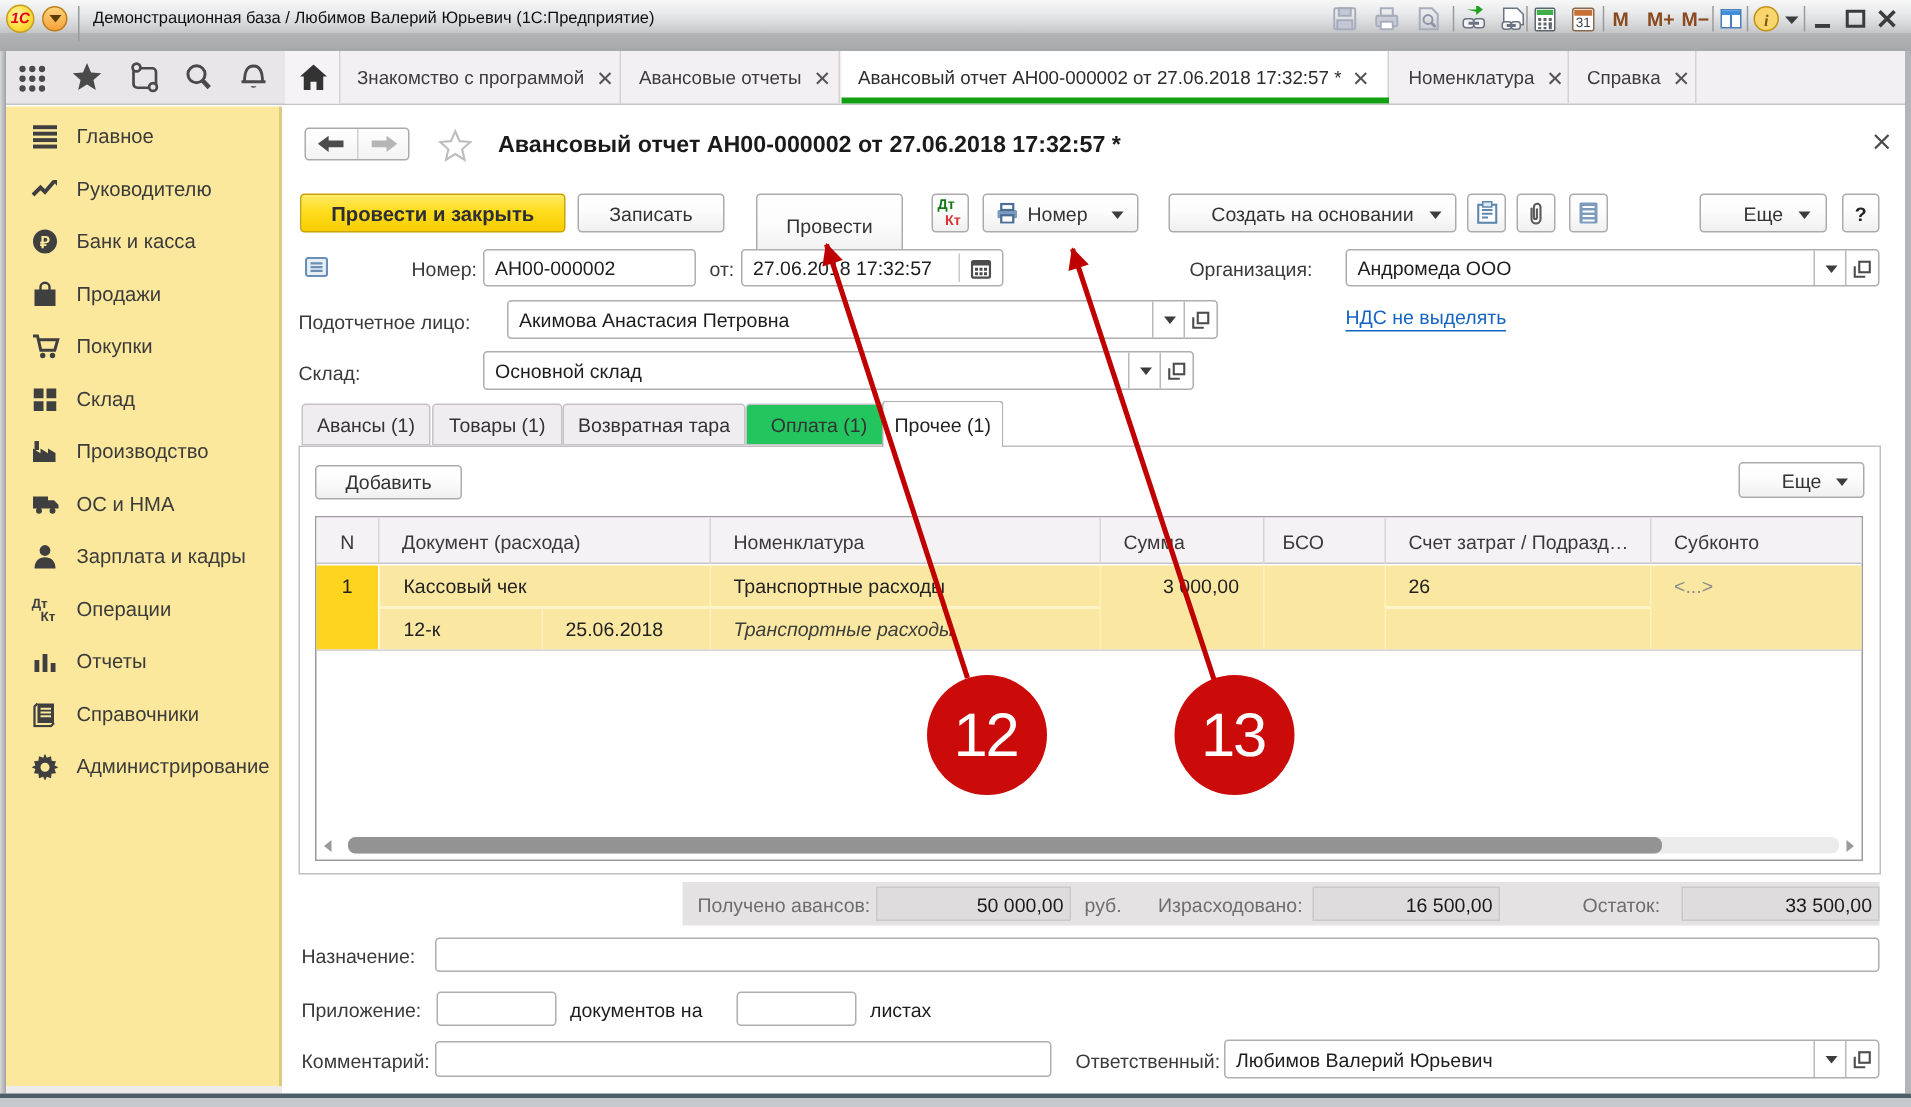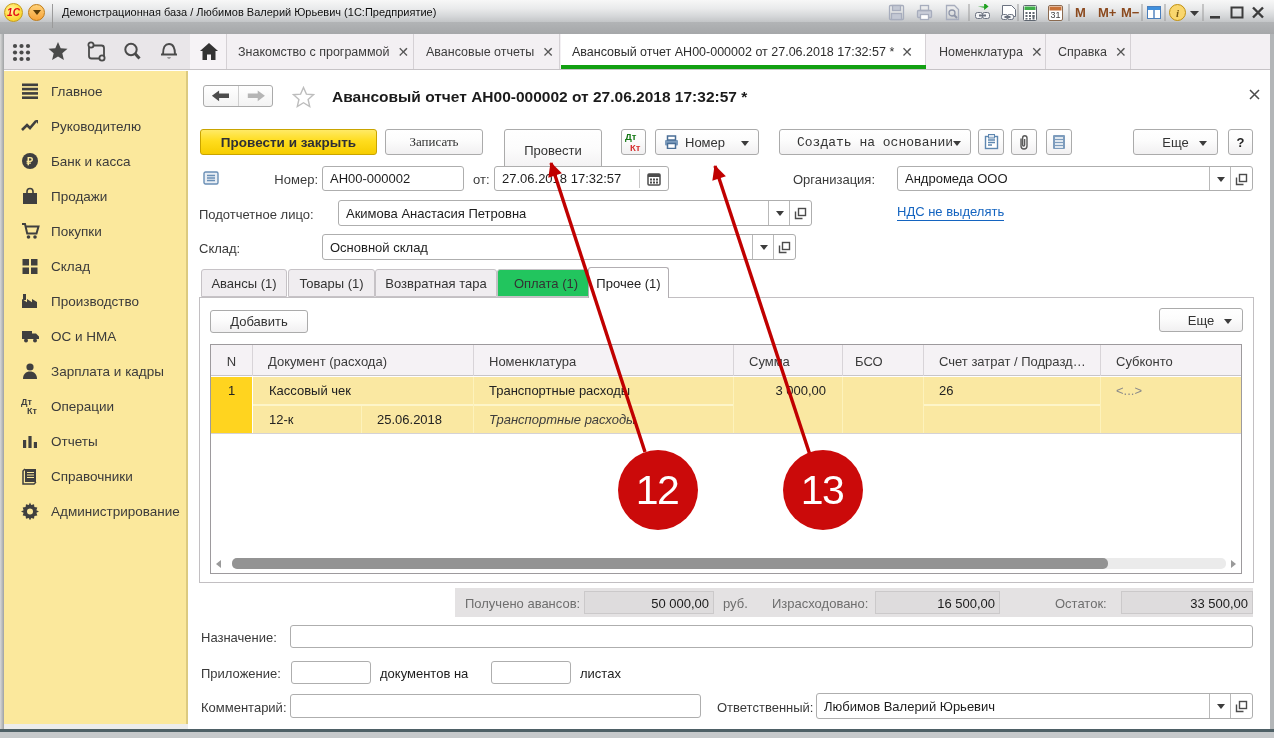--- a/index.html
+++ b/index.html
@@ -305,38 +305,38 @@
   </svg>
 <svg class="abs" style="left:292px;top:86px;" width="23" height="22" viewBox="0 0 23 22">
     <path d="M11.5 1.5 l2.9 6.6 7.1 0.6 -5.4 4.8 1.6 7 -6.2 -3.8 -6.2 3.8 1.6 -7 -5.4 -4.8 7.1 -0.6 z" fill="none" stroke="#bdbdbd" stroke-width="1.4"></path>
   </svg>
 <div class="abs" style="left:332px;top:88px;font-size:15.5px;font-weight:bold;color:#1b1b1b;white-space:nowrap;">Авансовый отчет АН00-000002 от 27.06.2018 17:32:57 *</div>
 <svg class="abs" style="left:1249px;top:89px;" width="11" height="11" viewBox="0 0 11 11">
     <path d="M1 1 l9 9 M10 1 l-9 9" stroke="#4a4a4a" stroke-width="1.5"></path>
   </svg>
 
 <div class="btn" style="left:200px;top:129px;width:177px;height:26px;background:linear-gradient(180deg,#ffea66 0%,#ffdd1e 45%,#f6cd00 100%);border:1px solid #c9a400;font-weight:bold;color:#2e2f35;font-size:13.5px;">Провести и закрыть</div>
-<div class="btn" style="left:385px;top:129px;width:98px;height:26px;font-family:Liberation Serif, serif;">Записать</div>
+<div class="btn" style="left:385px;top:129px;width:98px;height:26px;">Записать</div>
 <div class="btn" style="left:504px;top:129px;width:98px;height:43px;">Провести</div>
 <div class="btn" style="left:621px;top:129px;width:25px;height:26px;">
     <span style="position:absolute;left:3px;top:1px;font-size:9.5px;font-weight:bold;color:#157815;">Дт</span>
     <span style="position:absolute;left:8px;top:12px;font-size:9.5px;font-weight:bold;color:#d63434;">Кт</span>
   </div>
 <div class="btn" style="left:655px;top:129px;width:104px;height:26px;justify-content:flex-start;">
   <svg style="margin-left:8px;" width="15" height="14" viewBox="0 0 15 14">
       <g fill="none" stroke="#4a6e96" stroke-width="1.5">
         <rect x="1" y="5" width="13" height="5.5" rx="1" fill="#7d9cbd" stroke="none"></rect>
         <rect x="3.5" y="1" width="8" height="4" fill="#fff"></rect>
         <rect x="3.5" y="8.5" width="8" height="5" fill="#fff"></rect>
       </g>
     </svg>
   <span style="margin-left:6px;">Номер</span>
     <span class="caret" style="position:absolute;right:9px;top:11px;"></span>
   </div>
-<div class="btn" style="left:779px;top:129px;width:192px;height:26px;font-family:Liberation Mono, monospace;">Создать на основании<span class="caret" style="position:absolute;right:9px;top:11px;"></span></div>
+<div class="btn" style="left:779px;top:129px;width:192px;height:26px;">Создать на основании<span class="caret" style="position:absolute;right:9px;top:11px;"></span></div>
 <div class="btn" style="left:978px;top:129px;width:26px;height:26px;">
     <svg width="15" height="16" viewBox="0 0 15 16">
       <rect x="1.5" y="2.5" width="12" height="12" fill="#fff" stroke="#5e87b0" stroke-width="1.4"></rect>
       <g stroke="#5e87b0" stroke-width="1.3">
         <path d="M4 6 h7 M4 8.5 h7 M4 11 h4"></path>
       </g>
       <rect x="4.5" y="0.5" width="6" height="3.5" fill="#dfe7f0" stroke="#5e87b0"></rect>
     </svg>
   </div>
 <div class="btn" style="left:1011px;top:129px;width:26px;height:26px;">

